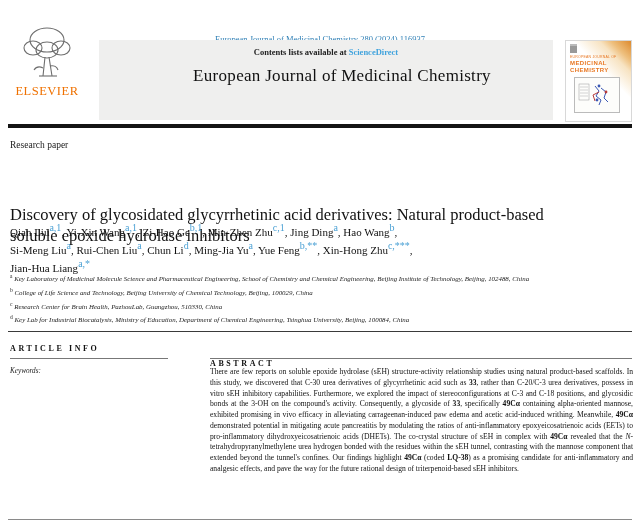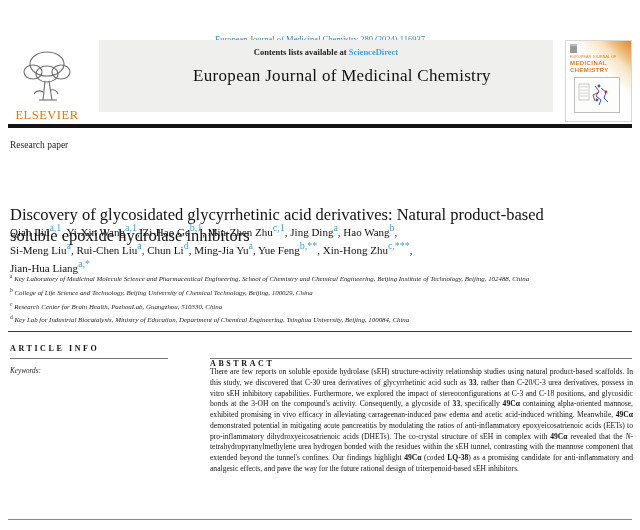--- a/index.html
+++ b/index.html
@@ -4,27 +4,27 @@
 <style>
   html,body{margin:0;padding:0;background:#fff;}
   #page{position:relative;width:640px;height:530px;background:#fff;overflow:hidden;
         font-family:"Liberation Serif",serif;color:#1a1a1a;}
 
   
   .citation{position:absolute;top:6px;left:0;width:640px;text-align:center;
             font-size:8.5px;color:#2e7fb5;margin-top:28px;}
 
   
-  .elsevier{position:absolute;left:10px;top:48px;width:74px;height:82px;text-align:center;}
+  .elsevier{position:absolute;left:10px;top:24px;width:74px;height:82px;text-align:center;}
   .elsevier .tree{display:block;margin:0 auto;}
   .elsevier .els-word{font-family:"Liberation Serif",serif;font-size:12.5px;
                       color:#ef7100;letter-spacing:.5px;margin-top:-2px;}
 
   
-  .hbox{position:absolute;left:99px;top:40px;width:454px;height:72px;background:#efefee;}
+  .hbox{position:absolute;left:99px;top:40px;width:454px;height:80px;background:#efefee;}
   .hbox .contents{position:absolute;top:7px;left:0;width:100%;text-align:center;
                   font-size:8.5px;font-weight:bold;color:#222;}
   .hbox .contents a{color:#41a3dd;text-decoration:none;font-weight:bold;}
   .hbox .jtitle{position:absolute;top:26px;left:0;width:100%;text-align:center;
                 font-size:17px;color:#111;letter-spacing:.3px;padding-left:16px;}
   .hbox .homepage{position:absolute;bottom:8px;left:0;width:100%;text-align:center;
                   font-family:"Liberation Sans",sans-serif;font-size:8.5px;font-weight:bold;color:#222;}
   .hbox .homepage a{color:#2f86c1;text-decoration:none;}
 
   

